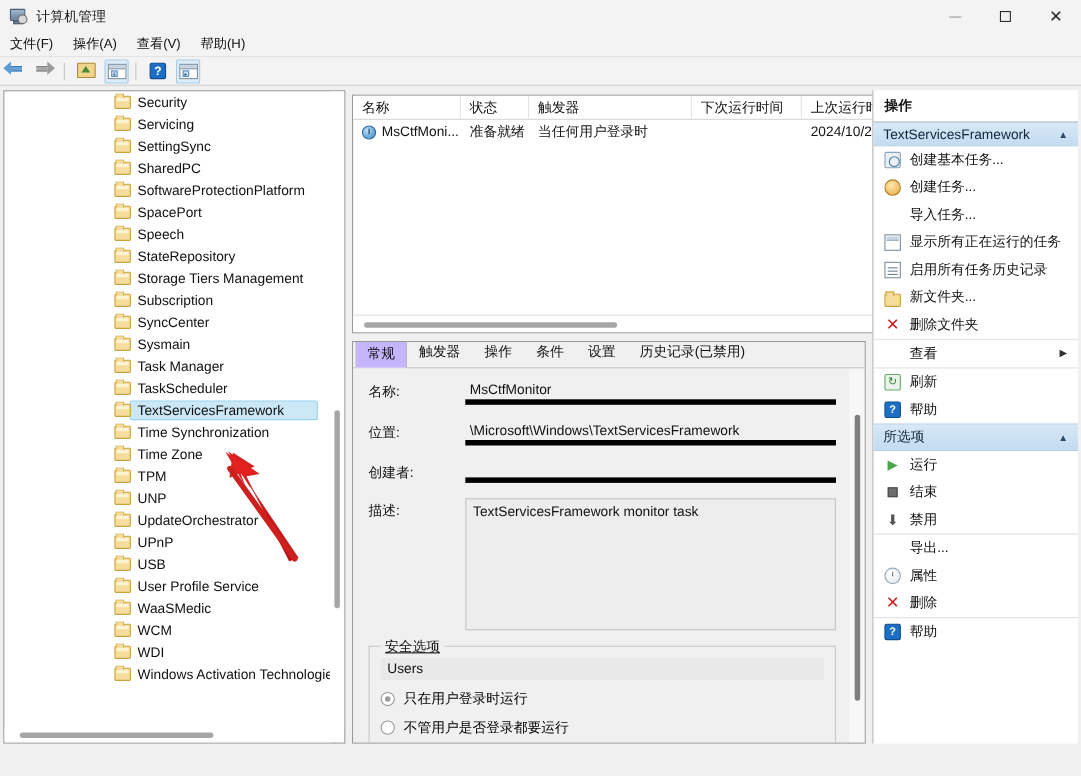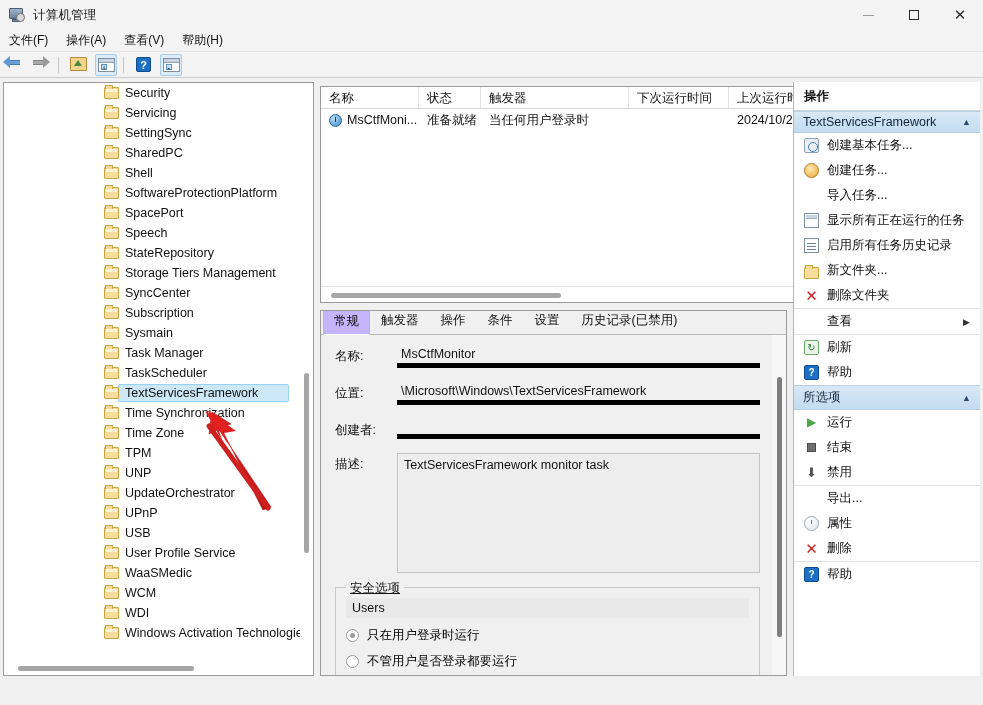--- a/index.html
+++ b/index.html
@@ -219,21 +219,21 @@
     border: 1px solid transparent; white-space: nowrap;
   }
   .tab.active {
     background: #c4b5fd; border: 1px solid #b8b8b8; border-bottom-color: #ffffff;
     margin-bottom: -1px; border-radius: 2px 2px 0 0;
   }
   .detail-body {
     position: absolute; left: 0; top: 24px; right: 14px; bottom: 0;
     background: #f0f0f0; padding: 10px 12px 0 14px; overflow: hidden;
   }
-  .field-row { display: flex; margin-bottom: 14px; align-items: flex-start; }
+  .field-row { display: flex; margin-bottom: 14px; align-items: flex-start; gap: 26px; }
   .field-label { width: 62px; font-size: 12.5px; color: #111; padding-top: 3px; flex: none; }
   .field-value {
     flex: 1; min-height: 20px; font-size: 12.5px; color: #111;
     border-bottom: 5px solid #000000; padding: 2px 4px;
   }
   .field-value.boxed {
     background: #ededed; border: 1px solid #c4c4c4; height: 120px;
     padding: 4px 6px; overflow: hidden;
   }
   .groupbox {
@@ -429,49 +429,45 @@
         <div class="tree-row">
           <span class="folder-ico"></span>
           <span class="tree-label">SettingSync</span>
         </div>
         <div class="tree-row">
           <span class="folder-ico"></span>
           <span class="tree-label">SharedPC</span>
         </div>
         <div class="tree-row">
           <span class="folder-ico"></span>
-          <span class="tree-label">Shell</span>
-        </div>
-        <div class="tree-row">
-          <span class="folder-ico"></span>
           <span class="tree-label">SoftwareProtectionPlatform</span>
         </div>
         <div class="tree-row">
           <span class="folder-ico"></span>
           <span class="tree-label">SpacePort</span>
         </div>
         <div class="tree-row">
           <span class="folder-ico"></span>
           <span class="tree-label">Speech</span>
         </div>
         <div class="tree-row">
           <span class="folder-ico"></span>
           <span class="tree-label">StateRepository</span>
         </div>
         <div class="tree-row">
           <span class="folder-ico"></span>
           <span class="tree-label">Storage Tiers Management</span>
         </div>
         <div class="tree-row">
           <span class="folder-ico"></span>
+          <span class="tree-label">Subscription</span>
+        </div>
+        <div class="tree-row">
+          <span class="folder-ico"></span>
           <span class="tree-label">SyncCenter</span>
-        </div>
-        <div class="tree-row">
-          <span class="folder-ico"></span>
-          <span class="tree-label">Subscription</span>
         </div>
         <div class="tree-row">
           <span class="folder-ico"></span>
           <span class="tree-label">Sysmain</span>
         </div>
         <div class="tree-row">
           <span class="folder-ico"></span>
           <span class="tree-label">Task Manager</span>
         </div>
         <div class="tree-row">

